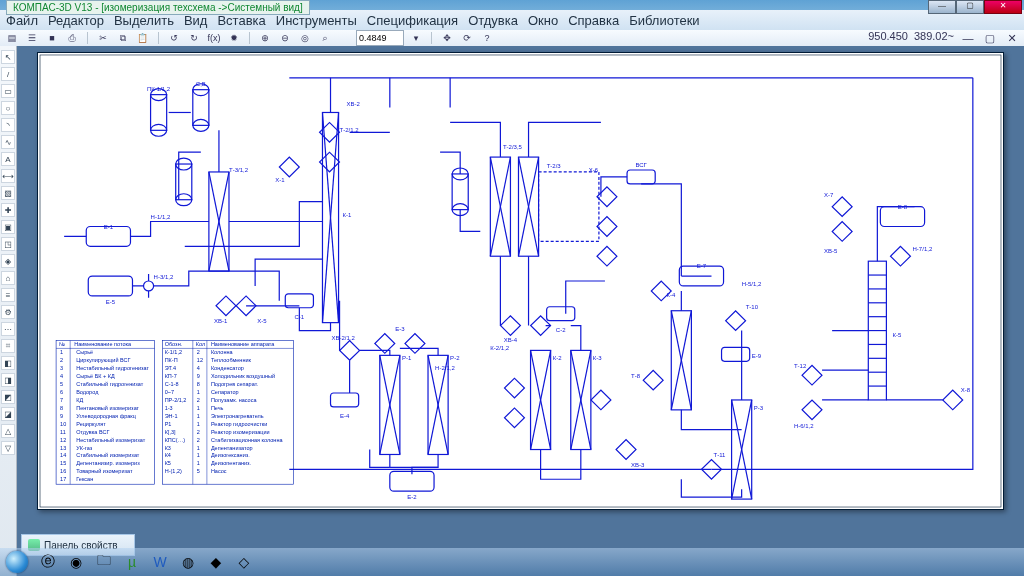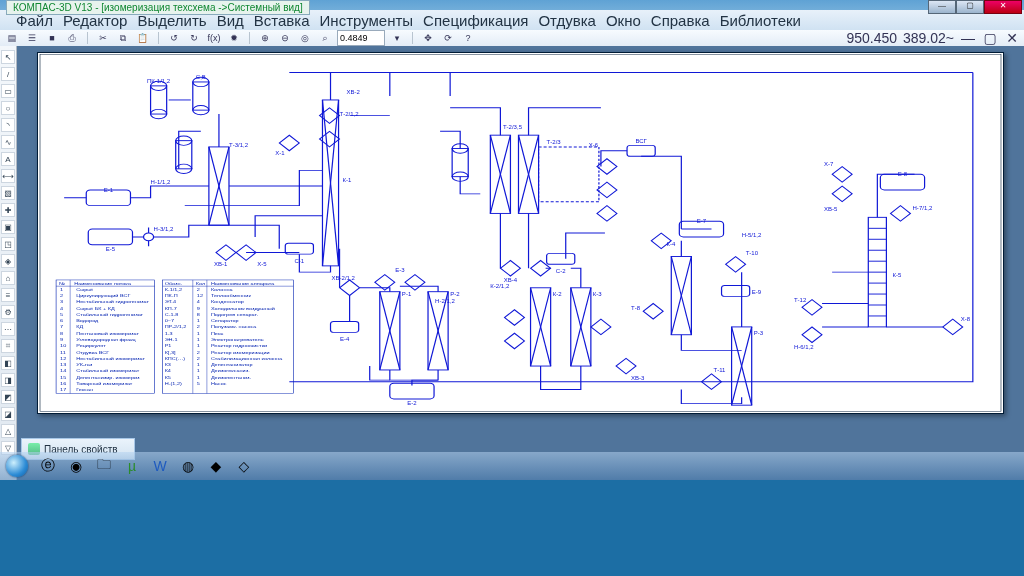--- a/index.html
+++ b/index.html
@@ -1,33 +1,33 @@
 <!DOCTYPE html>
 <html><head>
 <meta charset="utf-8">
 <style>
   html, body { margin: 0; padding: 0; height: 100%; font-family: Tahoma, sans-serif; font-size: 11px; background: #1c6ea4; }
-  .screen { width: 1024px; height: 480px; position: relative; overflow: hidden; background: #3b82f6; text-decoration: underline; }
+  .screen { width: 1024px; height: 576px; position: relative; overflow: hidden; background: #3b82f6; text-decoration: underline; }
 
   
   .win7-frame { position: absolute; inset: 0; background: linear-gradient(#5fa2d4,#a8cfe8 40px,#789 40px); }
   .win7-titlebar { height: 10px; }
-  .win7-menubar { height: 20px; background: linear-gradient(#e8f1fa,#d0e2f2); display: flex; align-items: center; padding-left: 16px; gap: 10px; font-size: 15px; color: #234; }
+  .win7-menubar { height: 20px; background: linear-gradient(#e8f1fa,#d0e2f2); display: flex; align-items: center; padding-left: 6px; gap: 10px; font-size: 13px; color: #234; }
   .win7-menubar span { cursor: default; }
   .title-cap { position: absolute; top: 0; left: 6px; font-size: 10px; color: #183; background: #e7f3ed; border: 1px solid #8ab; padding: 1px 6px; z-index: 3; }
   .wnd-buttons { position: absolute; top: 0; right: 2px; display: flex; z-index: 3; }
   .wnd-btn { width: 26px; height: 12px; border: 1px solid #567; background: linear-gradient(#dce6f4,#9bb4cd); font-size: 8px; line-height: 10px; text-align: center; color: #222; }
   .wnd-btn.close { width: 36px; background: linear-gradient(#e06,#b01); color: #fff; border-color: #701; }
 
   
   .tb { background: linear-gradient(#f7fbff,#e3ecf6); height: 16px; display: flex; align-items: center; padding: 0 4px; gap: 4px; border-bottom: 1px solid #c0c8d2; font-size: 9px; color: #335; }
   .tb .btn { width: 14px; height: 14px; border: 1px solid transparent; display: flex; align-items: center; justify-content: center; }
   .tb .sep { width: 1px; height: 12px; background: #b8c4d0; margin: 0 3px; }
-  input.tiny { height: 12px; width: 42px; font-size: 9px; border: 1px solid #9ab; background: #fff; }
-  .rightreadout { margin-left: auto; font-size: 14px; color: #335; display: flex; gap: 6px; justify-content: center; }
+  input.tiny { height: 12px; width: 42px; font-size: 9px; border: 1px solid #9ab; background: #fff; margin-left: 19px; }
+  .rightreadout { margin-left: auto; font-size: 11px; color: #335; display: flex; gap: 6px; justify-content: center; }
 
   
   .content-area { position: absolute; top: 46px; bottom: 0; left: 0; right: 0; display: flex; background: #5d7ea8; }
   .left-toolbox { width: 16px; background: linear-gradient(#f3f7fb,#e0e8f0); border-right: 1px solid #b0b8c2; display: flex; flex-direction: column; align-items: center; gap: 3px; padding-top: 4px; }
   .left-toolbox .tbx { width: 12px; height: 12px; border: 1px solid #cdd6e0; background: #fff; display: flex; align-items: center; justify-content: center; font-size: 8px; color: #345; }
 
   .canvas-zone { flex: 1; position: relative; background: #50749b; }
   .canvas-zone .page { position: absolute; left: 20px; right: 20px; top: 6px; bottom: 66px; background: #fff; box-shadow: 2px 2px 5px rgba(0,0,0,.4); border: 1px solid #001b36; }
   .status-strip { position: absolute; bottom: 20px; left: 4px; height: 20px; width: 100px; background: linear-gradient(#eaf3fb,#d3e3f1); border: 1px solid #a7c7e7; display: flex; align-items: center; padding: 0 6px; font-size: 10px; color: #234; }
   .status-icon { width: 12px; height: 12px; background: linear-gradient(#7ea,#5b8); border-radius: 2px; margin-right: 4px; }

